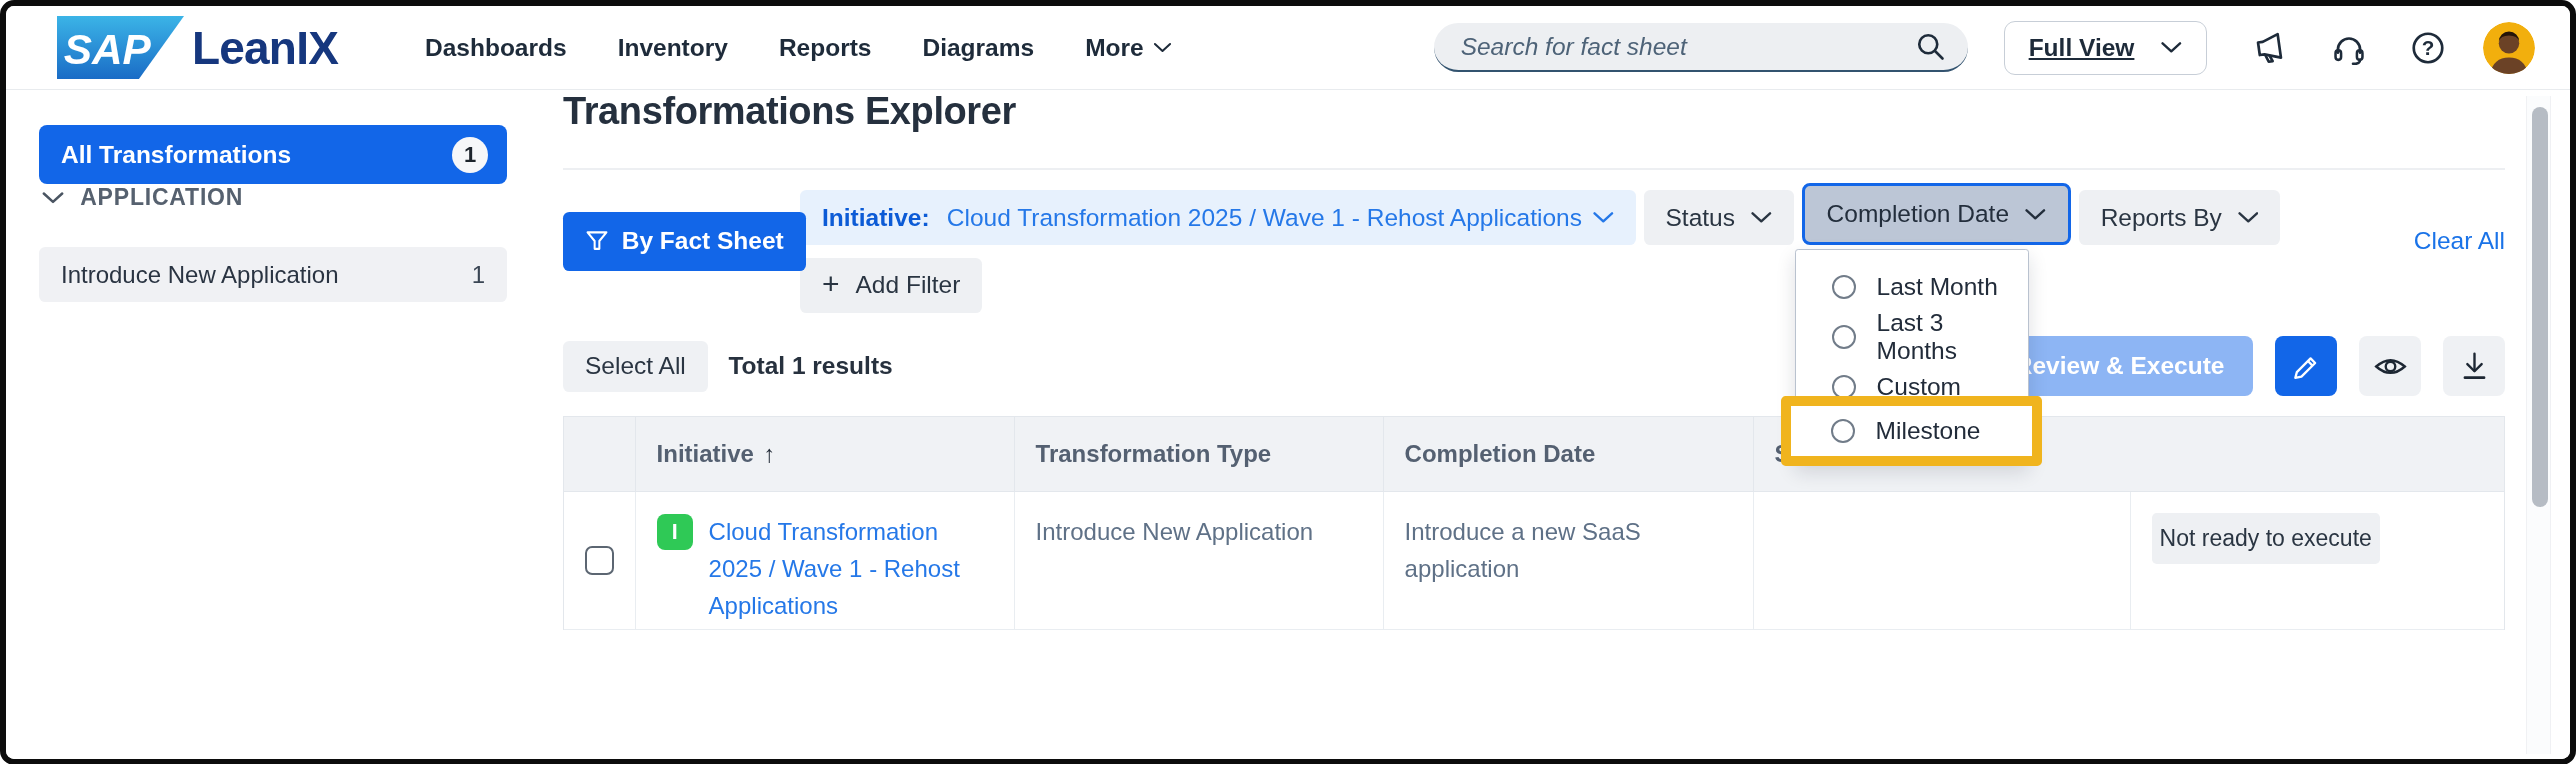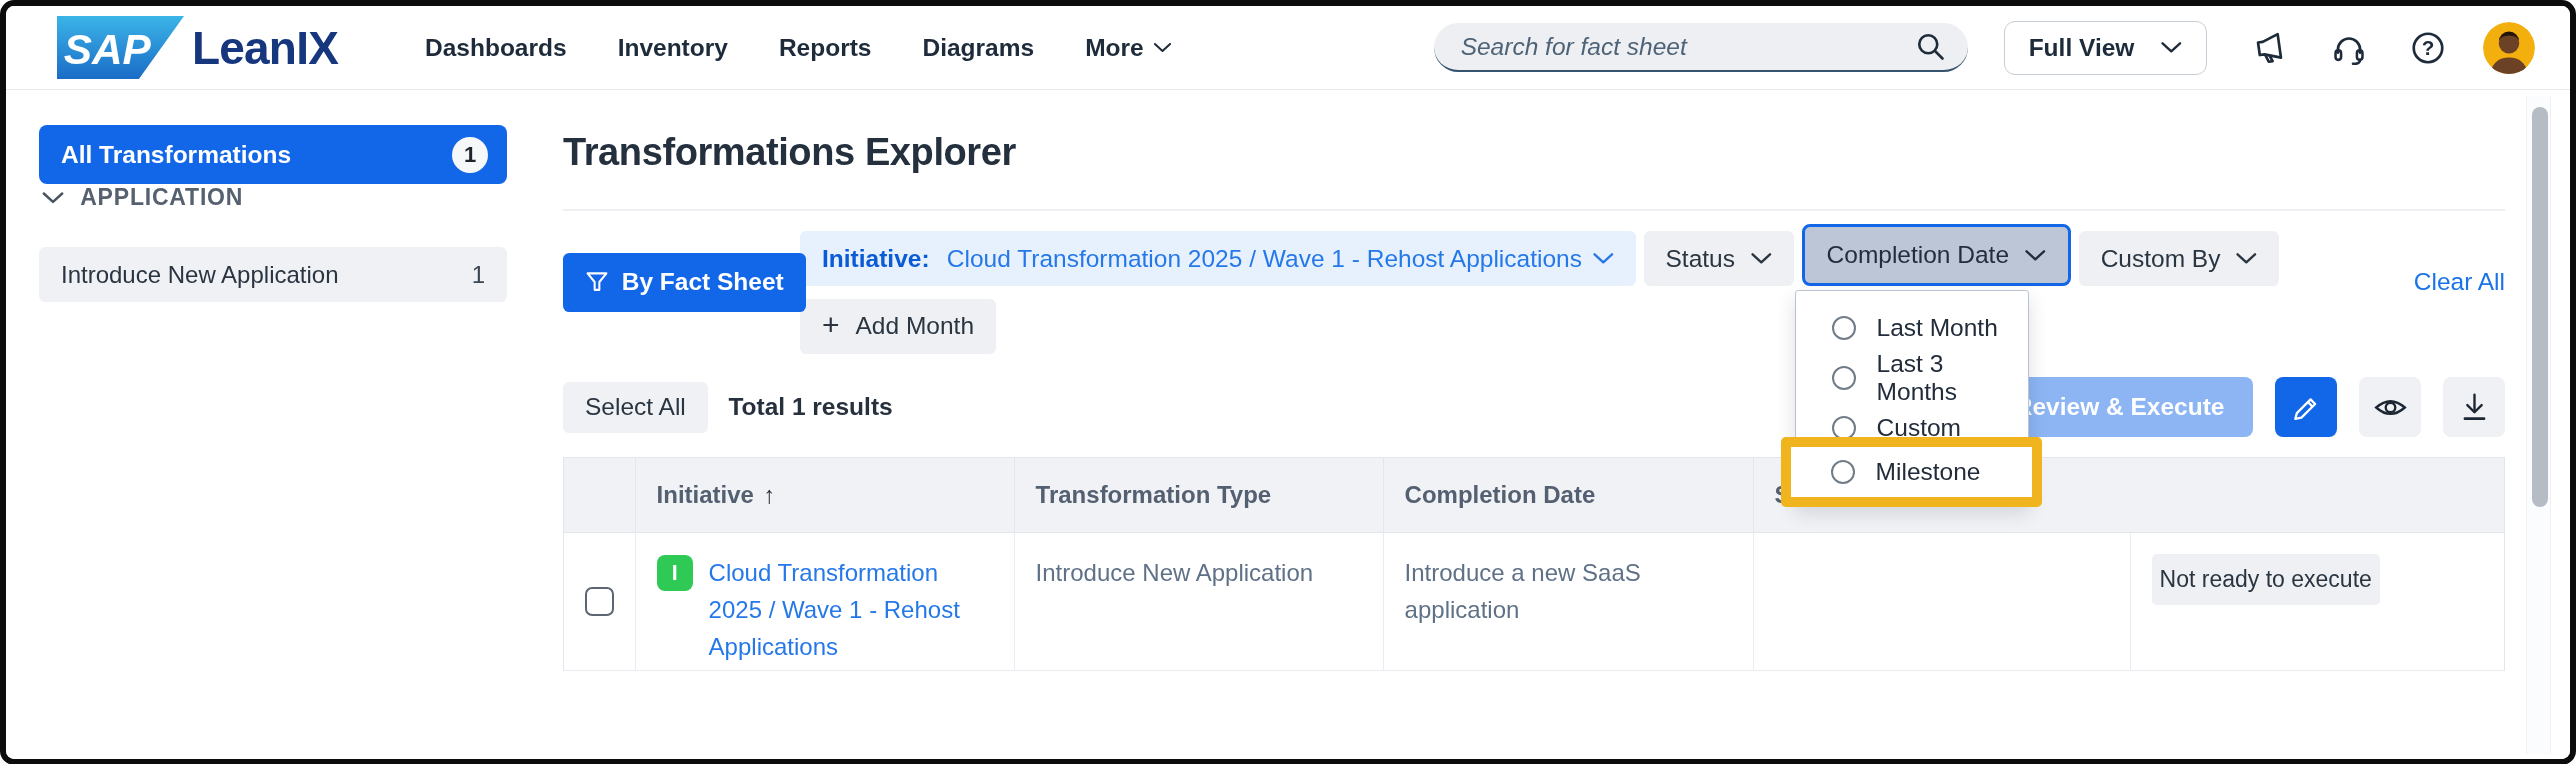--- a/index.html
+++ b/index.html
@@ -29,21 +29,21 @@
   }
   .search input {
     flex:1; border:none; outline:none; background:transparent;
     font-family:"Liberation Sans", sans-serif; font-size:24.5px; font-style:italic; color:#4e6378;
   }
   .search input::placeholder { color:#4e6378; opacity:1; }
 
   .view-select {
     margin-left:36px; height:54px; border:1.6px solid #c7ced7; border-radius:11px; background:#fff;
     display:flex; align-items:center; gap:27px; padding:0 24px; cursor:pointer;
-    font-size:24.5px; font-weight:600; color:#1e2b3a;
+    font-size:24.5px; font-weight:600; color:#1e2b3a;text-decoration:underline;
   }
   .hdr-icons { display:flex; align-items:center; gap:41px; margin-left:44px; }
   .icon-link { display:flex; align-items:center; justify-content:center; cursor:pointer; background:none; border:none; }
   .avatar { width:52px; height:52px; border-radius:50%; overflow:hidden; margin-left:36px; cursor:pointer; flex:none; }
 
   
   .body { position:absolute; left:0; right:0; top:84px; bottom:0; background:#fff; }
 
   aside { position:absolute; left:33px; top:35px; width:468px; }
   .all-btn {
@@ -56,21 +56,21 @@
   .section-head { display:flex; align-items:center; gap:16px; padding-left:3.2px; cursor:pointer; }
   .section-head span { font-size:23px; font-weight:bold; color:#56616f; letter-spacing:0.8px; }
   .side-item {
     margin-top:36px; height:55px; border-radius:6.3px; background:#f0f1f4;
     display:flex; align-items:center; justify-content:space-between; padding:0 22px;
     font-size:24px; color:#2a3442; cursor:pointer;
   }
   .side-item .cnt { color:#3a4654; }
 
   main { position:absolute; left:557px; width:1942px; top:0; }
-  h1 { margin-top:41px; font-size:38px; font-weight:bold; color:#25303e; letter-spacing:-0.4px; }
+  h1 { font-size:38px; font-weight:bold; color:#25303e; letter-spacing:-0.4px; }
   .divider { margin-top:35px; height:2.4px; background:#edeff2; }
 
   
   .filters { position:relative; margin-top:12.7px; min-height:130px; z-index:10; }
   .byfs {
     position:absolute; left:0; top:28.5px; height:59px; border:none; border-radius:6.3px;
     background:var(--primary_blue,#1266e8); color:#fff; font-size:24.5px; font-weight:600;
     display:flex; align-items:center; gap:12.7px; padding:0 22px; cursor:pointer; font-family:"Liberation Sans",sans-serif;
   }
   .chips-row1 { display:flex; align-items:flex-end; gap:8px; margin-left:237px; min-height:62px; }
@@ -272,31 +272,31 @@
                 <polyline points="2,3 13,13 24,3" fill="none" stroke="#2a3542" stroke-width="3" stroke-linecap="round" stroke-linejoin="round"></polyline>
               </svg>
           </div>
           <div class="chip chip-focused">
             <span>Completion Date</span>
             <svg class="chev" width="20.6" height="12.7" viewBox="0 0 26 16">
                 <polyline points="2,3 13,13 24,3" fill="none" stroke="#232e3c" stroke-width="3" stroke-linecap="round" stroke-linejoin="round"></polyline>
               </svg>
           </div>
           <div class="chip">
-            <span>Custom By</span>
+            <span>Reports By</span>
             <svg class="chev" width="20.6" height="12.7" viewBox="0 0 26 16">
                 <polyline points="2,3 13,13 24,3" fill="none" stroke="#2a3542" stroke-width="3" stroke-linecap="round" stroke-linejoin="round"></polyline>
               </svg>
           </div>
         </div>
 
         <div class="chips-row2">
           <button class="chip add-filter">
             <span class="plus">+</span>
-            <span>Add Month</span>
+            <span>Add Filter</span>
           </button>
         </div>
 
         <a class="clear-all">Clear All</a>
 
         <div class="dropdown">
           <div class="opt">
             <span class="radio"></span>
             <span>Last Month</span>
           </div>

